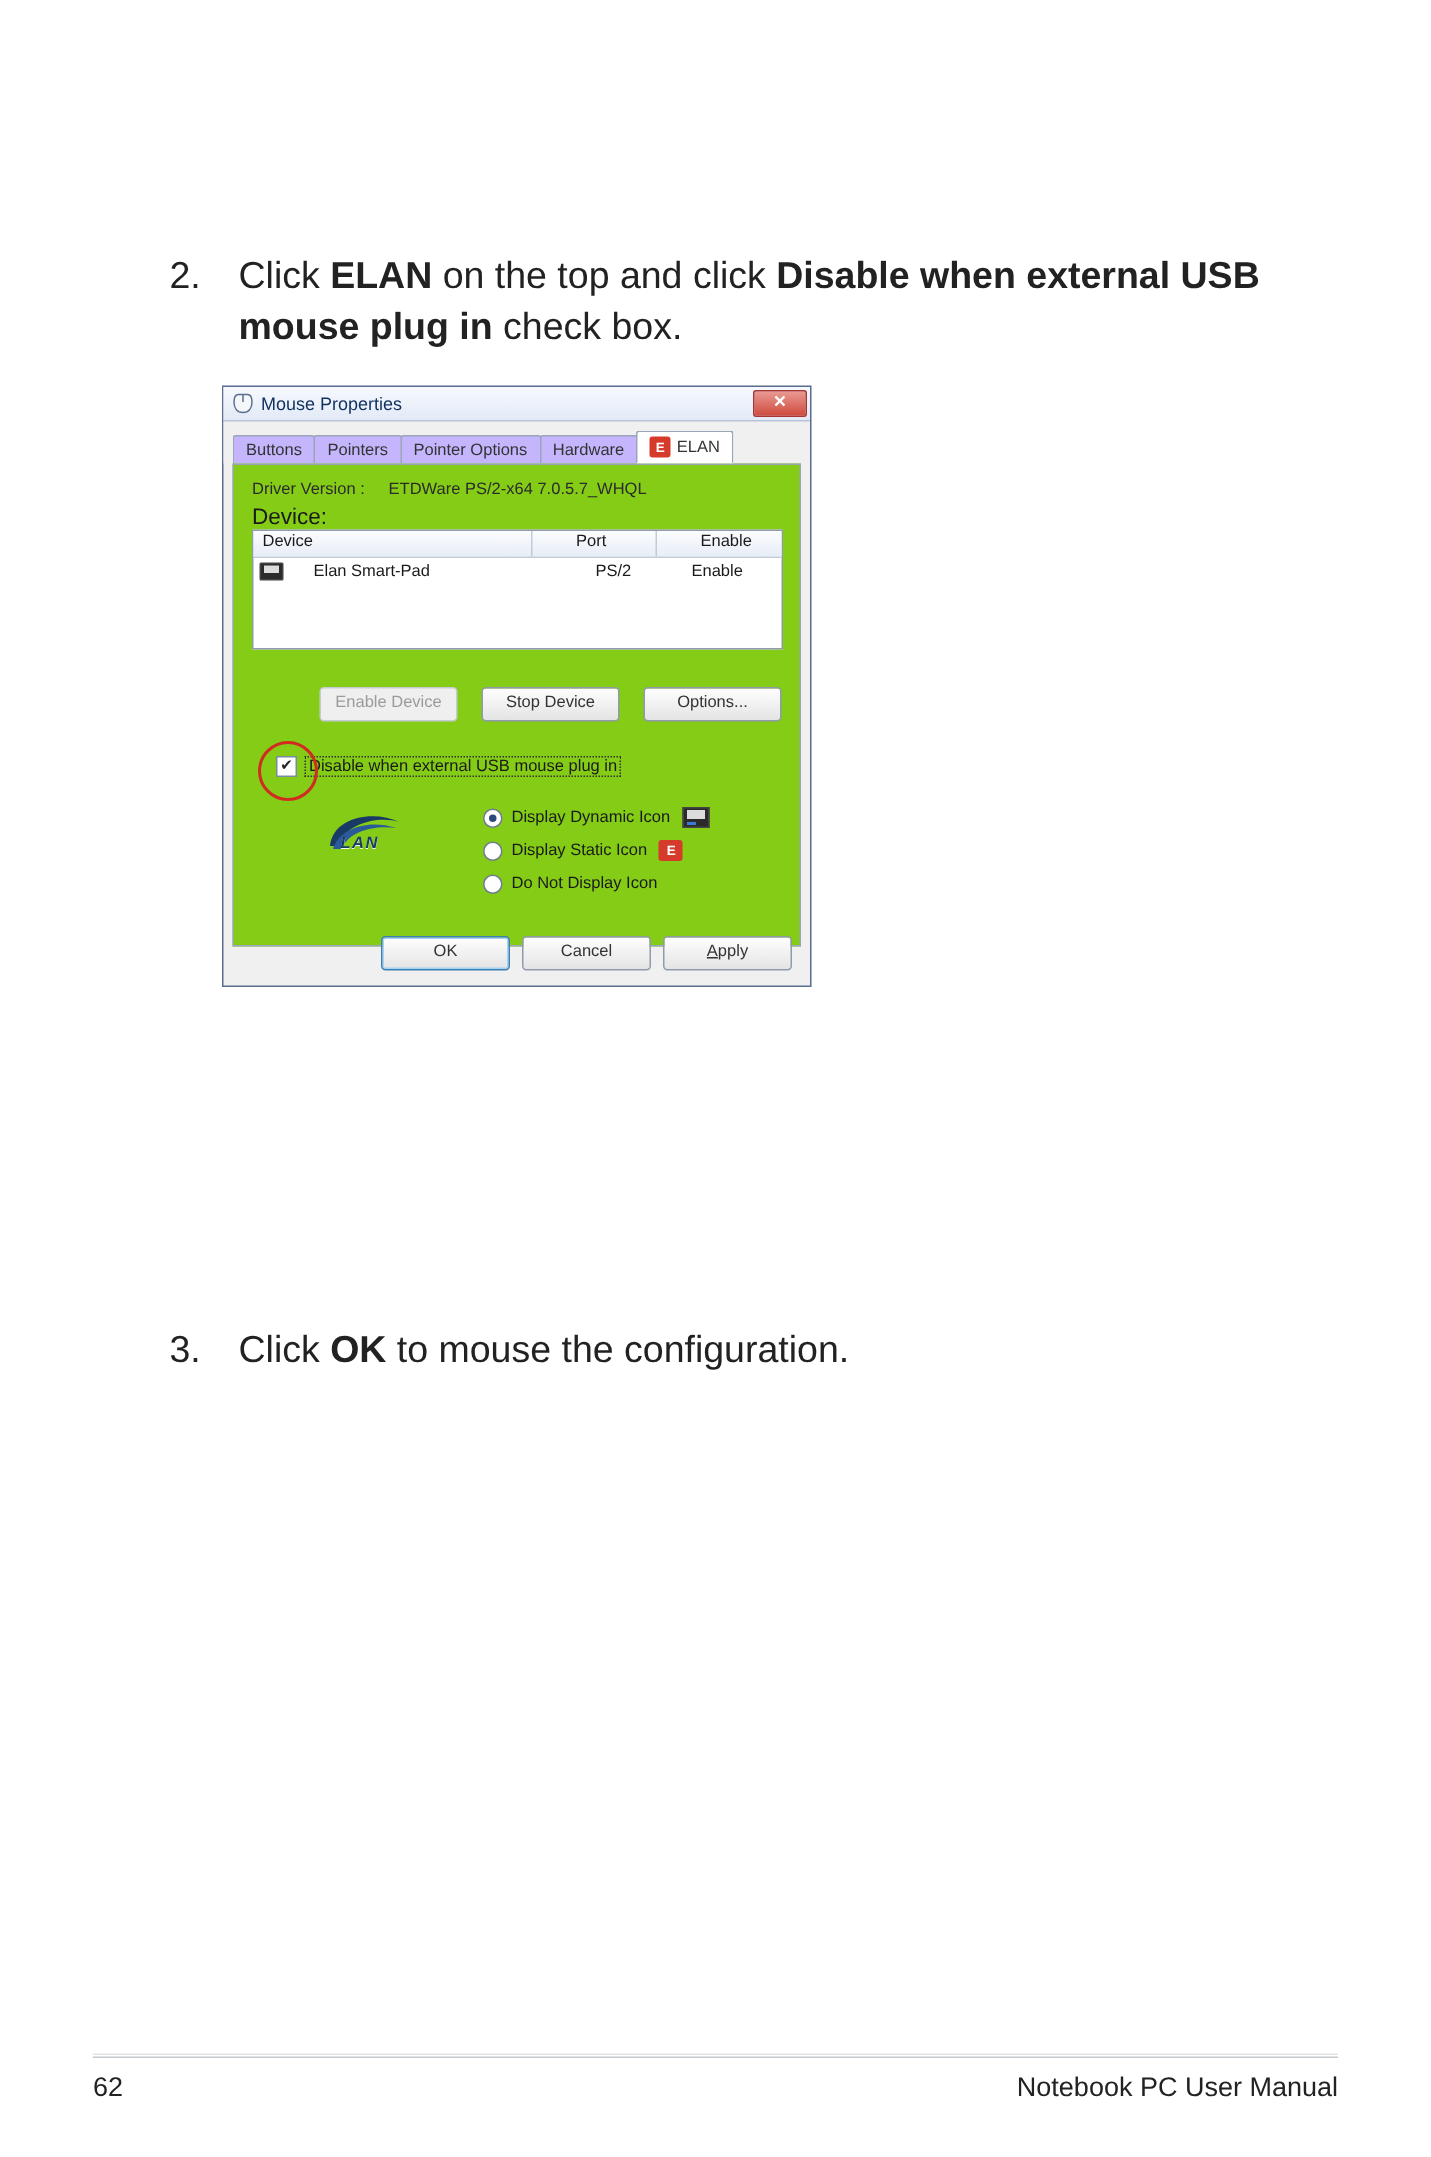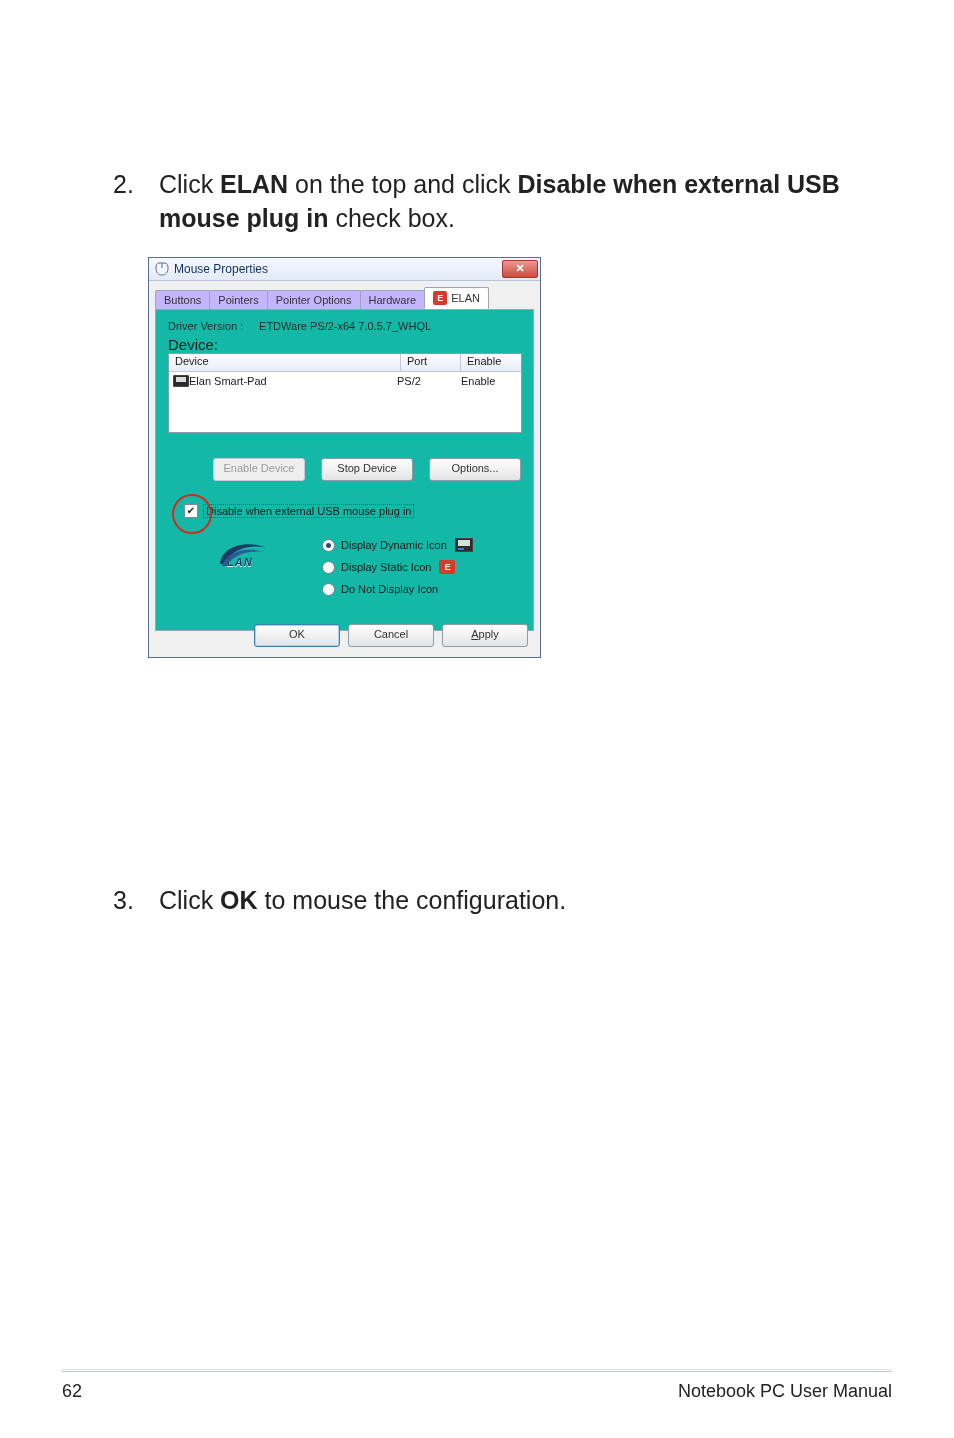--- a/index.html
+++ b/index.html
@@ -120,21 +120,21 @@
     align-items: center;
     justify-content: center;
     color: #fff;
     font-size: 9px;
     font-weight: 700;
   }
 
   .tabpanel {
     margin: 0 6px 6px 6px;
     border: 1px solid #9aa6b8;
-    background: #14b8a6;
+    background: #84cc16;
     height: 322px;
     position: relative;
     padding: 10px 12px 10px 12px;
     box-sizing: border-box;
   }
 
   .driverline {
     font-size: 11px;
     color: #2b2b2b;
     margin-bottom: 4px;
@@ -147,35 +147,36 @@
     height: 78px;
     width: 352px;
     background: #fff;
     font-size: 11px;
   }
   .device-header {
     display: flex;
     background: linear-gradient(#fbfcfe,#e7edf7);
     border-bottom: 1px solid #c3cbda;
     height: 17px;
+    gap: 23px;
   }
   .dh-cell {
     border-right: 1px solid #c3cbda;
     padding: 1px 6px;
     box-sizing: border-box;
   }
   .dh-device { flex: 1 1 auto; }
   .dh-port { width: 60px; text-align: left; }
   .dh-enable { width: 60px; border-right: none; }
   .device-row {
     display: flex;
     height: 18px;
     align-items: center;
   }
-  .dr-device { flex: 1 1 auto; padding-left: 4px; display:flex; align-items:flex-end; gap:0;}
+  .dr-device { flex: 1 1 auto; padding-left: 4px; display:flex; align-items:flex-end; gap:20px;}
   .dr-port { width: 60px; padding-left: 6px; }
   .dr-enable { width: 60px; padding-left: 4px; }
   .tp-icon {
     width: 14px; height: 10px;
     background: #2b2b2b;
     border: 1px solid #444;
     border-radius: 1px;
     position: relative;
   }
   .tp-icon::after{

